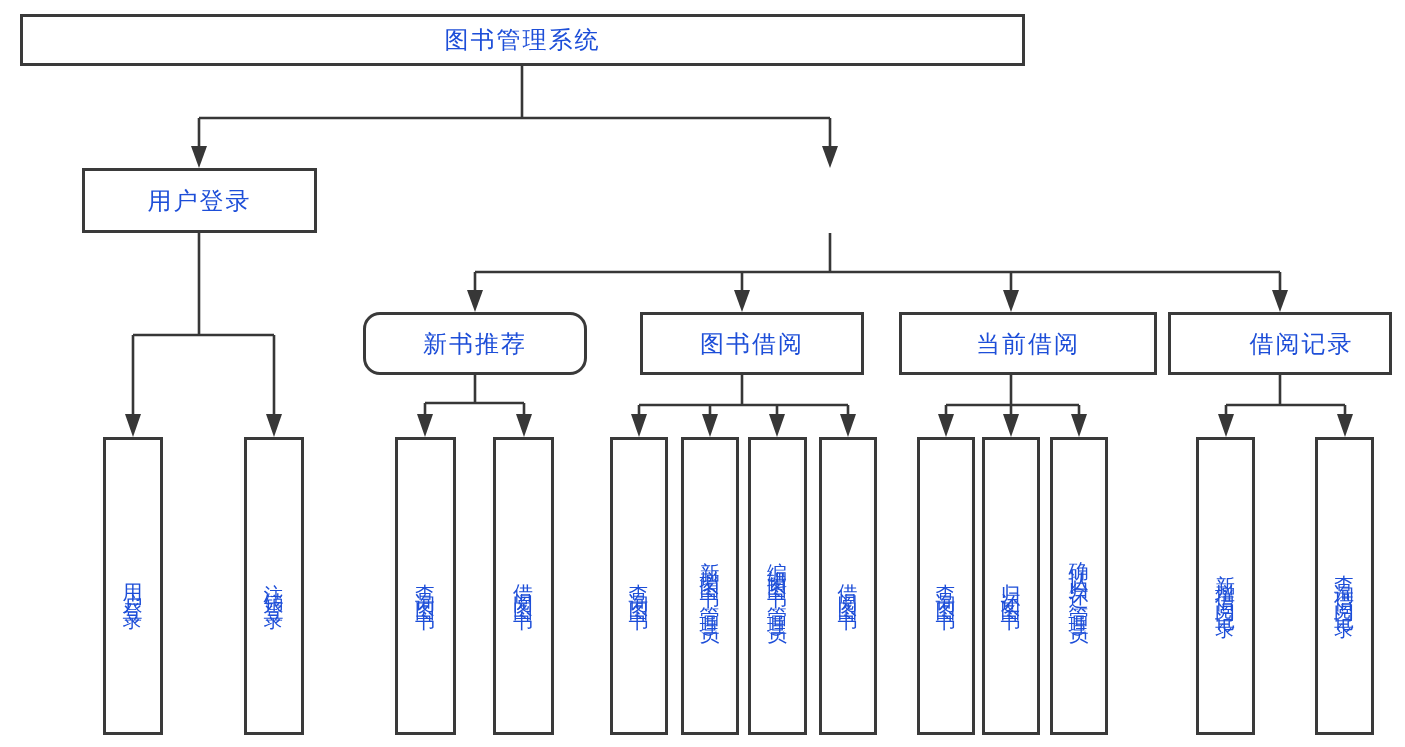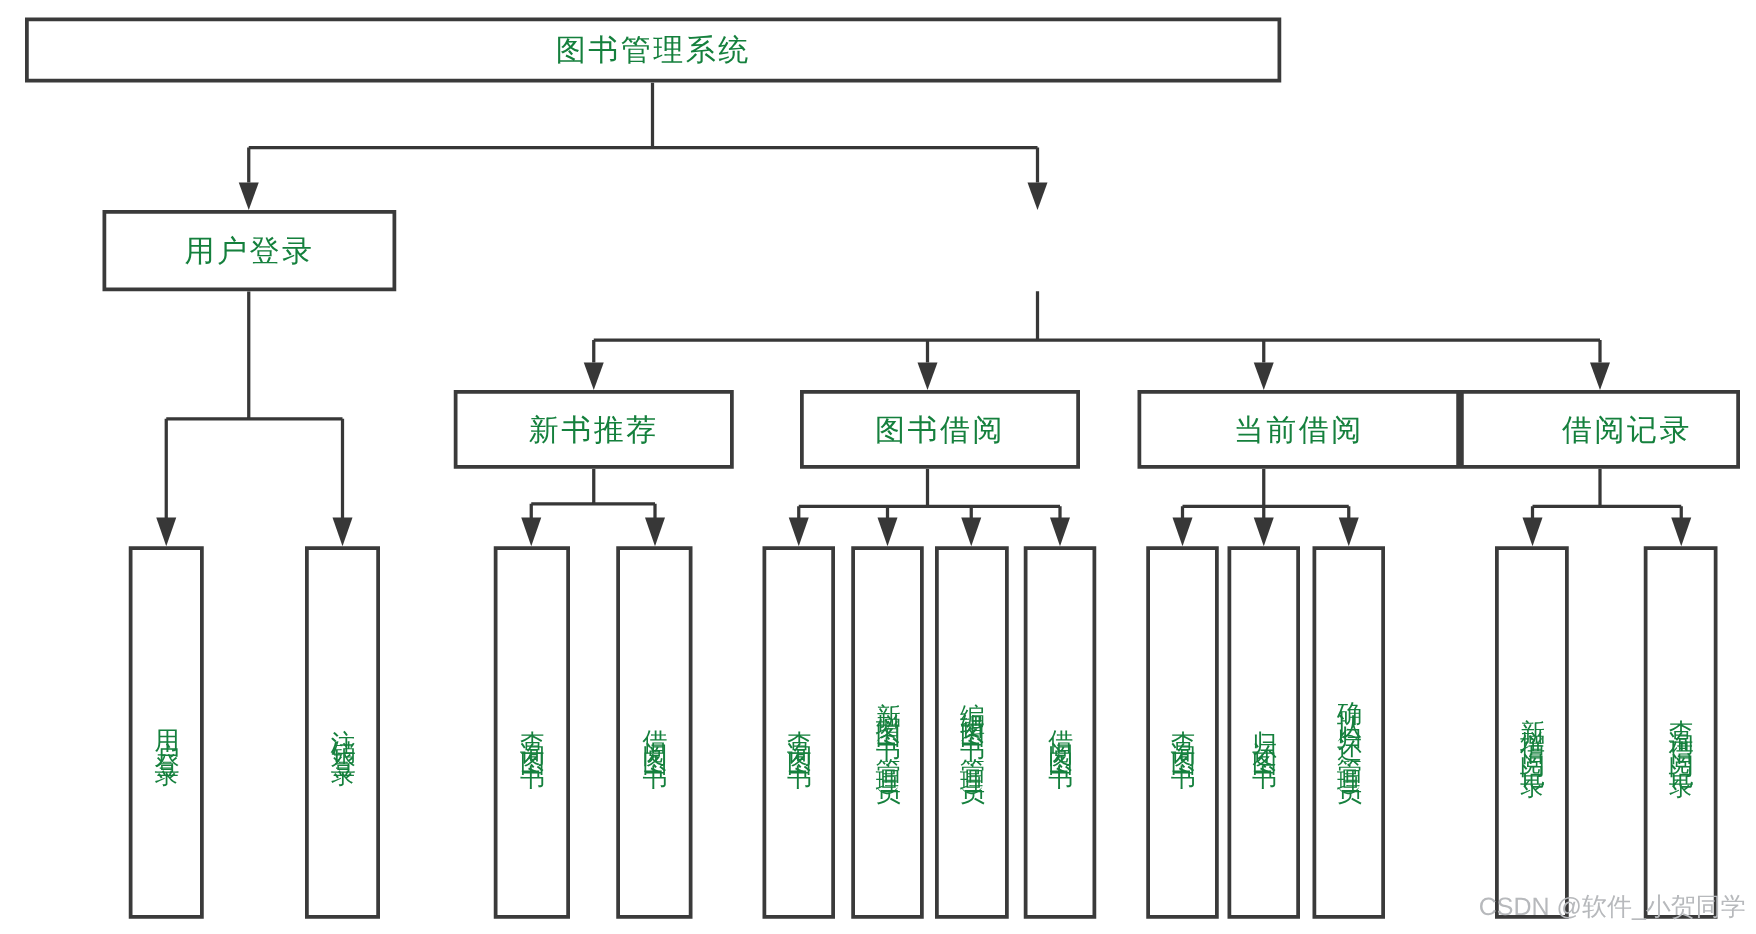--- a/index.html
+++ b/index.html
@@ -15,21 +15,21 @@
     position: absolute;
     left: 0; top: 0;
     width: 1405px; height: 747px;
     pointer-events: none;
   }
   .box {
     position: absolute;
     box-sizing: border-box;
     border: 3px solid #3a3a3a;
     background: #ffffff;
-    color: #15803d;
+    color: #1d4ed8;
     display: flex;
     align-items: center;
     justify-content: center;
     text-align: center;
   }
   .hbox {
     font-size: 24px;
     letter-spacing: 2px;
     white-space: nowrap;
   }
@@ -93,38 +93,37 @@
       <polygon points="1071,414 1087,414 1079,437"></polygon>
       <polygon points="1218,414 1234,414 1226,437"></polygon>
       <polygon points="1337,414 1353,414 1345,437"></polygon>
     </g>
   </svg>
 
   <div class="box hbox" style="left:20px; top:14px; width:1005px; height:52px;">图书管理系统</div>
 
   <div class="box hbox" style="left:82px; top:168px; width:235px; height:65px;">用户登录</div>
 
-  <div class="box hbox" style="left:363px; top:312px; width:224px; height:63px;">新书推荐</div>
+  <div class="box hbox" style="left:363px; top:312px; width:224px; height:63px;border-radius:17px;">新书推荐</div>
   <div class="box hbox" style="left:630px; top:312px; width:224px; height:63px;margin-left:10px;">图书借阅</div>
-  <div class="box hbox" style="left:899px; top:312px; width:258px; height:63px;margin-left:11px;">当前借阅</div>
+  <div class="box hbox" style="left:899px; top:312px; width:258px; height:63px;">当前借阅</div>
   <div class="box hbox" style="left:1168px; top:312px; width:224px; height:63px;padding-left:43px;">借阅记录</div>
 
   <div class="box vbox" style="left:103px; top:437px; width:60px; height:298px;">用户登录</div>
   <div class="box vbox" style="left:244px; top:437px; width:60px; height:298px;">注销登录</div>
 
   <div class="box vbox" style="left:395px; top:437px; width:61px; height:298px;">查询图书</div>
   <div class="box vbox" style="left:493px; top:437px; width:61px; height:298px;">借阅图书</div>
 
   <div class="box vbox" style="left:610px; top:437px; width:58px; height:298px;">查询图书</div>
   <div class="box vbox" style="left:681px; top:437px; width:58px; height:298px;">新增图书（管理员）</div>
   <div class="box vbox" style="left:748px; top:437px; width:59px; height:298px;">编辑图书（管理员）</div>
   <div class="box vbox" style="left:819px; top:437px; width:58px; height:298px;">借阅图书</div>
 
   <div class="box vbox" style="left:917px; top:437px; width:58px; height:298px;">查询图书</div>
   <div class="box vbox" style="left:982px; top:437px; width:58px; height:298px;">归还图书</div>
   <div class="box vbox" style="left:1050px; top:437px; width:58px; height:298px;">确认归还（管理员）</div>
 
   <div class="box vbox" style="left:1196px; top:437px; width:59px; height:298px;">新增借阅记录</div>
   <div class="box vbox" style="left:1315px; top:437px; width:59px; height:298px;">查询借阅记录</div>
 
-  <div class="watermark">CSDN @软件_小贺同学</div>
 
 </div>
 
 </body></html>

